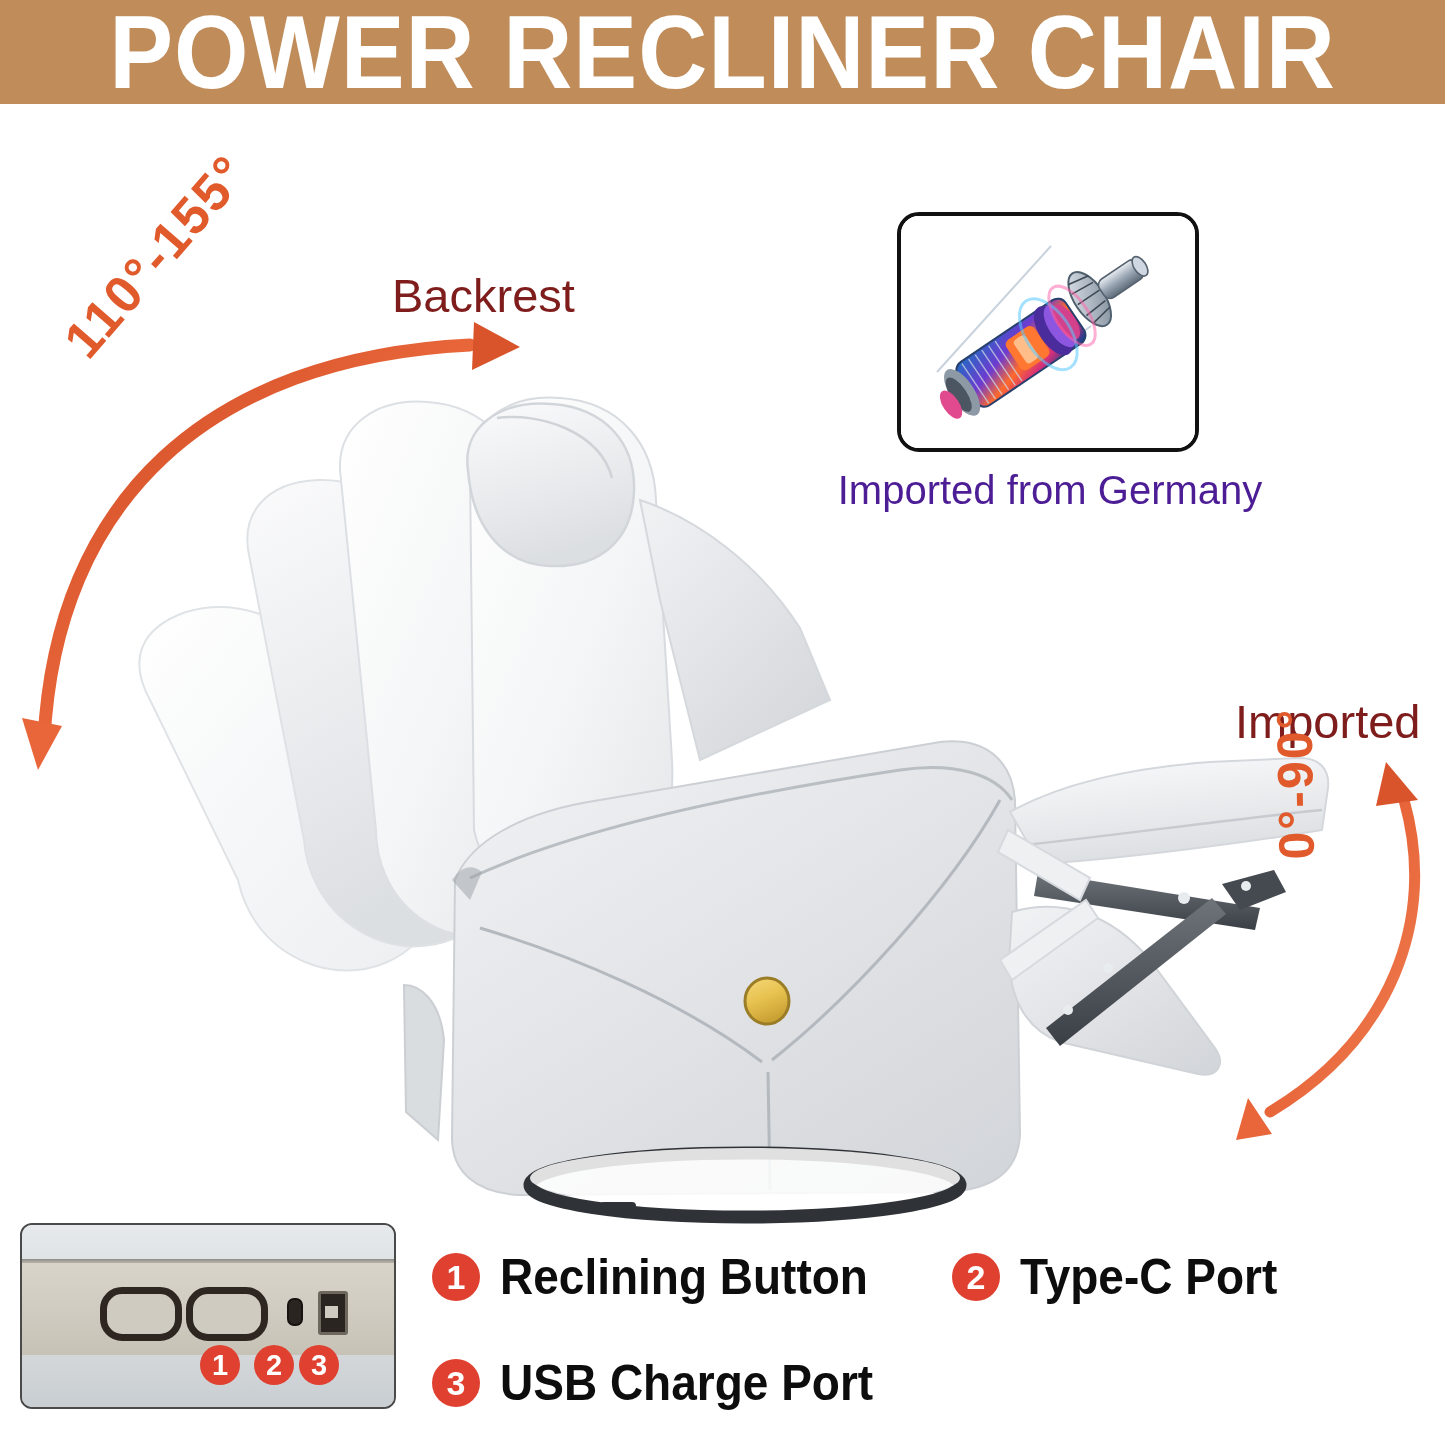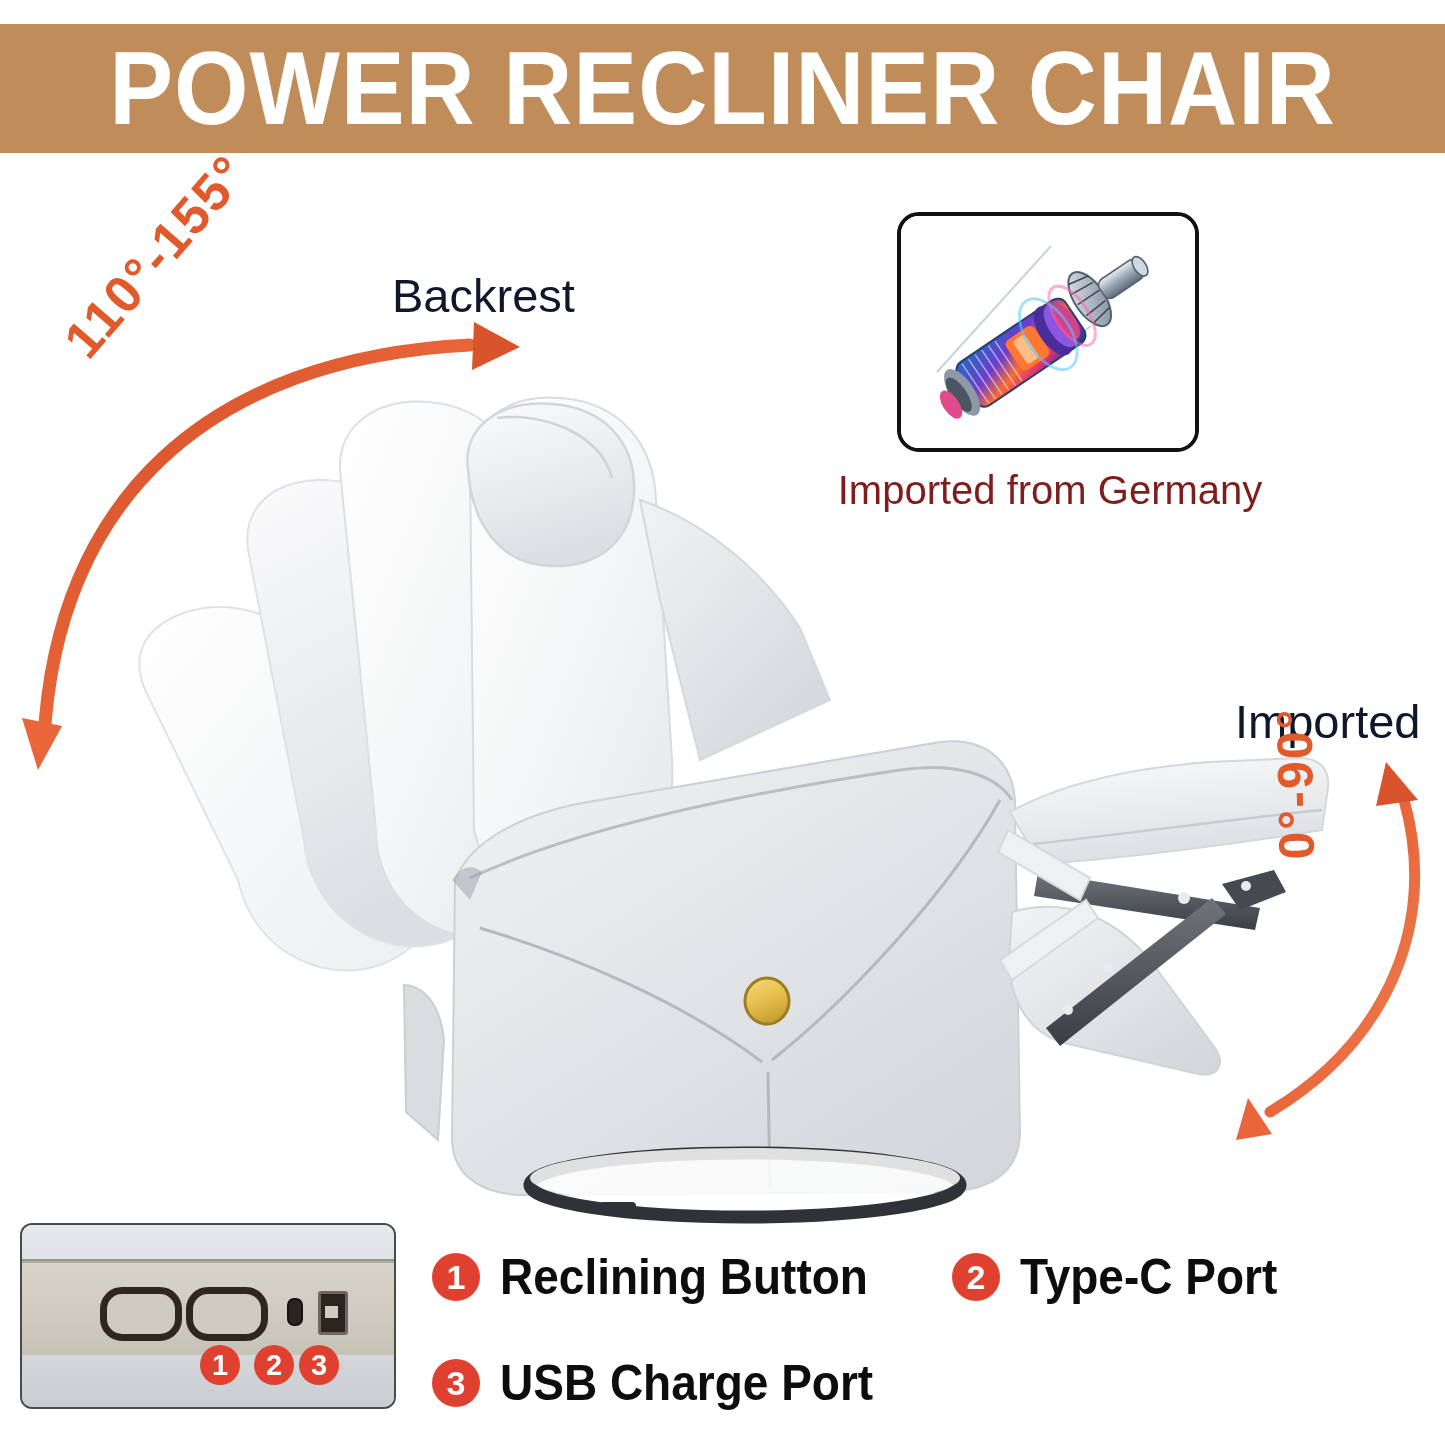--- a/index.html
+++ b/index.html
@@ -1,43 +1,43 @@
 <!DOCTYPE html>
 <html><head>
 <meta charset="utf-8">
 <style>
   html,body{margin:0;padding:0;background:#fff;}
   body{width:1445px;height:1445px;overflow:hidden;font-family:"Liberation Sans","DejaVu Sans",sans-serif;}
   #root{position:relative;width:1445px;height:1445px;background:#ffffff;}
 
   
-  .banner{position:absolute;left:0;top:0;width:1445px;height:129px;background:#bf8c5a;display:flex;align-items:center;justify-content:center;margin-top:24px;}
+  .banner{position:absolute;left:0;top:0;width:1445px;height:104px;background:#bf8c5a;display:flex;align-items:center;justify-content:center;}
   .banner-title{color:#ffffff;font-size:103px;line-height:1;font-weight:bold;letter-spacing:1px;
     transform:scaleX(.93);transform-origin:center;white-space:nowrap;font-family:"Liberation Sans","DejaVu Sans",sans-serif;}
 
   
-  .label-dark{position:absolute;color:#0f172a;font-size:46px;white-space:nowrap;
+  .label-dark{position:absolute;color:#7f1d1d;font-size:46px;white-space:nowrap;
      font-family:"Liberation Sans","DejaVu Sans",sans-serif;}
   .label-orange{position:absolute;color:#e05a2b;font-size:50px;white-space:nowrap;font-weight:600;
      font-family:"Liberation Sans","DejaVu Sans",sans-serif;}
 
   #backrest-label{left:392px;top:268px;font-size:47px;}
   #footrest-label{left:1235px;top:694px;font-size:47px;}
 
   #angle-back{left:52px;top:330px;transform:rotate(-49deg);transform-origin:left top;font-size:52px;letter-spacing:2px;}
   #angle-foot{left:1268px;top:860px;transform:rotate(-91deg);transform-origin:left top;font-size:50px;letter-spacing:2px;}
 
   
   svg.overlay{position:absolute;left:0;top:0;width:1445px;height:1445px;pointer-events:none;}
 
   
   .motor-box{position:absolute;left:897px;top:212px;width:294px;height:232px;
       border:4px solid #111;border-radius:22px;background:#fff;overflow:hidden;}
   .motor-caption{position:absolute;left:760px;top:466px;width:580px;text-align:center;
-      color:#7f1d1d;font-size:40px;line-height:1.22;font-family:"Liberation Sans","DejaVu Sans",sans-serif;}
+      color:#4c1d95;font-size:40px;line-height:1.22;font-family:"Liberation Sans","DejaVu Sans",sans-serif;}
 
   
   .panel-box{position:absolute;left:20px;top:1223px;width:372px;height:182px;
       border:2px solid #4a4a4a;border-radius:12px;overflow:hidden;background:#dfe2e4;}
   .panel-fabric-top{position:absolute;left:0;top:0;width:100%;height:34px;
       background:linear-gradient(180deg,#e7eaec 0%,#dfe3e5 100%);}
   .panel-seam{position:absolute;left:0;top:34px;width:100%;height:4px;
       background:linear-gradient(180deg,#8d8c86,#b9b6ac);}
   .panel-plastic{position:absolute;left:0;top:38px;width:100%;height:92px;
       background:linear-gradient(180deg,#d8d4c9 0%,#cfcbc0 55%,#c6c2b6 100%);}

